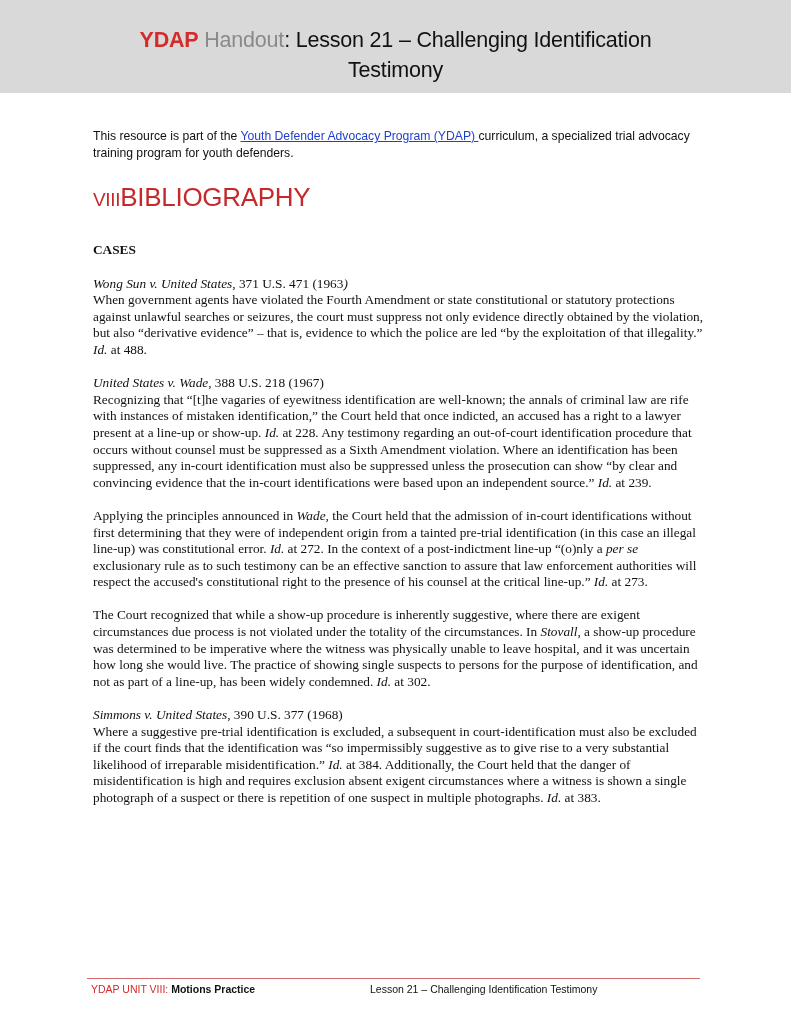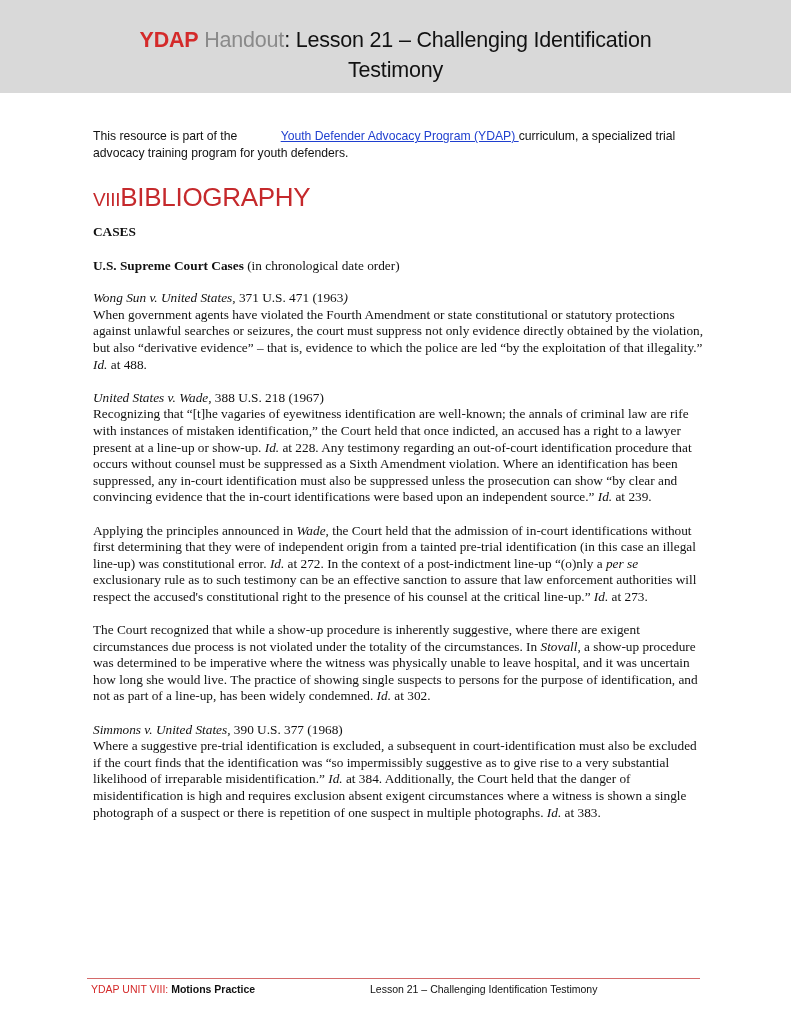--- a/index.html
+++ b/index.html
@@ -2,24 +2,24 @@
 <html><head>
 <meta charset="utf-8">
 <style>
   html, body { margin: 0; padding: 0; background: #ffffff; }
   body { width: 791px; height: 1024px; position: relative; overflow: hidden; font-family: "Liberation Serif", serif; color: #111; }
   .header-band { position: absolute; left: 0; top: 0; width: 791px; height: 93px; background: #d9d9d9; }
   .header-title { position: absolute; left: 0; top: 25px; width: 791px; text-align: center; font-family: "Liberation Sans", sans-serif; font-size: 21.5px; line-height: 30px; color: #111; letter-spacing: -0.2px; }
   .header-title .brand { color: #d42a2a; font-weight: bold; }
   .header-title .handout { color: #8a8a8a; }
   .intro { position: absolute; left: 93px; top: 128px; width: 600px; font-family: "Liberation Sans", sans-serif; font-size: 12.2px; line-height: 17px; color: #111; }
-  .intro a { color: #1f3fcf; text-decoration: underline; margin-left: 40px; }
+  .intro a { color: #1f3fcf; text-decoration: underline; }
   .section-title { position: absolute; left: 93px; top: 180px; font-family: "Liberation Sans", sans-serif; color: #c5292c; font-size: 26px; line-height: 34px; letter-spacing: -0.3px; }
   .section-title .small { font-size: 19px; }
-  .content { position: absolute; left: 93px; top: 224px; width: 610px; font-size: 13.3px; line-height: 16.6px; }
+  .content { position: absolute; left: 93px; top: 242px; width: 610px; font-size: 13.3px; line-height: 16.6px; }
   .cases-label { font-weight: bold; margin: 0 0 17px 0; }
   .subhead { margin: 0 0 16px 0; }
   .subhead b { font-weight: bold; }
   .case { margin: 0 0 16.6px 0; }
   .case .cite i { font-style: italic; }
   .case p { margin: 0; }
   i { font-style: italic; }
   .footer-rule { position: absolute; left: 87px; top: 978px; width: 613px; height: 1px; background: #d46a6a; }
   .footer-left { position: absolute; left: 91px; top: 983px; font-family: "Liberation Sans", sans-serif; font-size: 10.5px; color: #111; }
   .footer-left .unit { color: #d42a2a; }
@@ -39,21 +39,20 @@
 <div class="intro">
   <span>This resource is part of the </span><a>Youth Defender Advocacy Program (YDAP) </a><span>curriculum, a specialized trial advocacy training program for youth defenders.</span>
 </div>
 
 <div class="section-title">
   <span class="small">VIII</span><span>BIBLIOGRAPHY</span>
 </div>
 
 <div class="content">
   <div class="cases-label">CASES</div>
-  <div class="subhead"><b>U.S. Supreme Court Cases</b><span> (in chronological date order)</span></div>
 
   <div class="case">
     <div class="cite"><i>Wong Sun v. United States</i><span>, 371 U.S. 471 (1963</span><i>)</i></div>
     <p><span>When government agents have violated the Fourth Amendment or state constitutional or statutory protections against unlawful searches or seizures, the court must suppress not only evidence directly obtained by the violation, but also “derivative evidence” – that is, evidence to which the police are led “by the exploitation of that illegality.” </span><i>Id.</i><span> at 488.</span></p>
   </div>
 
   <div class="case">
     <div class="cite"><i>United States v. Wade</i><span>, 388 U.S. 218 (1967)</span></div>
     <p><span>Recognizing that “[t]he vagaries of eyewitness identification are well-known; the annals of criminal law are rife with instances of mistaken identification,” the Court held that once indicted, an accused has a right to a lawyer present at a line-up or show-up. </span><i>Id.</i><span> at 228. Any testimony regarding an out-of-court identification procedure that occurs without counsel must be suppressed as a Sixth Amendment violation. Where an identification has been suppressed, any in-court identification must also be suppressed unless the prosecution can show “by clear and convincing evidence that the in-court identifications were based upon an independent source.” </span><i>Id.</i><span> at 239.</span></p>
   </div>

